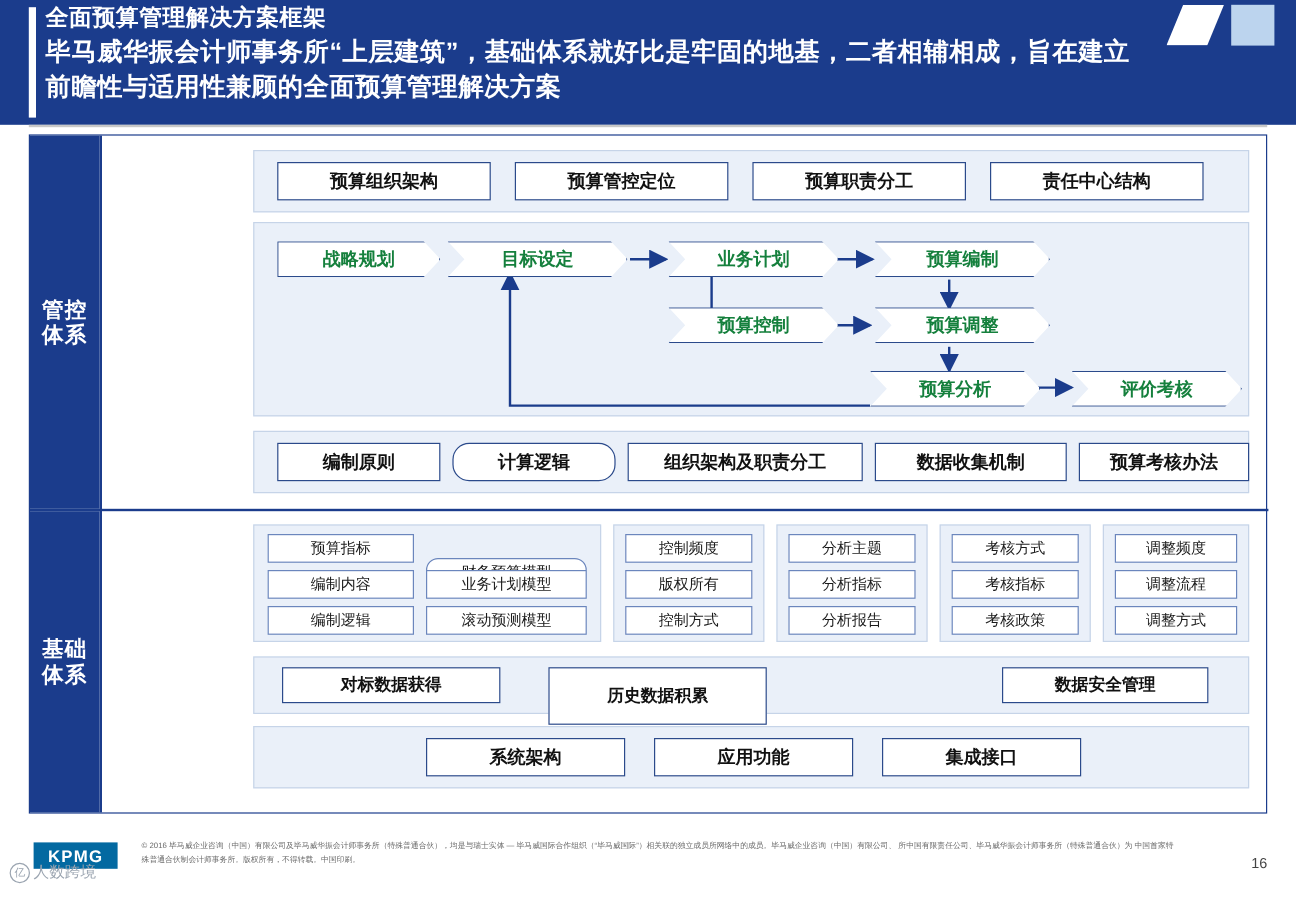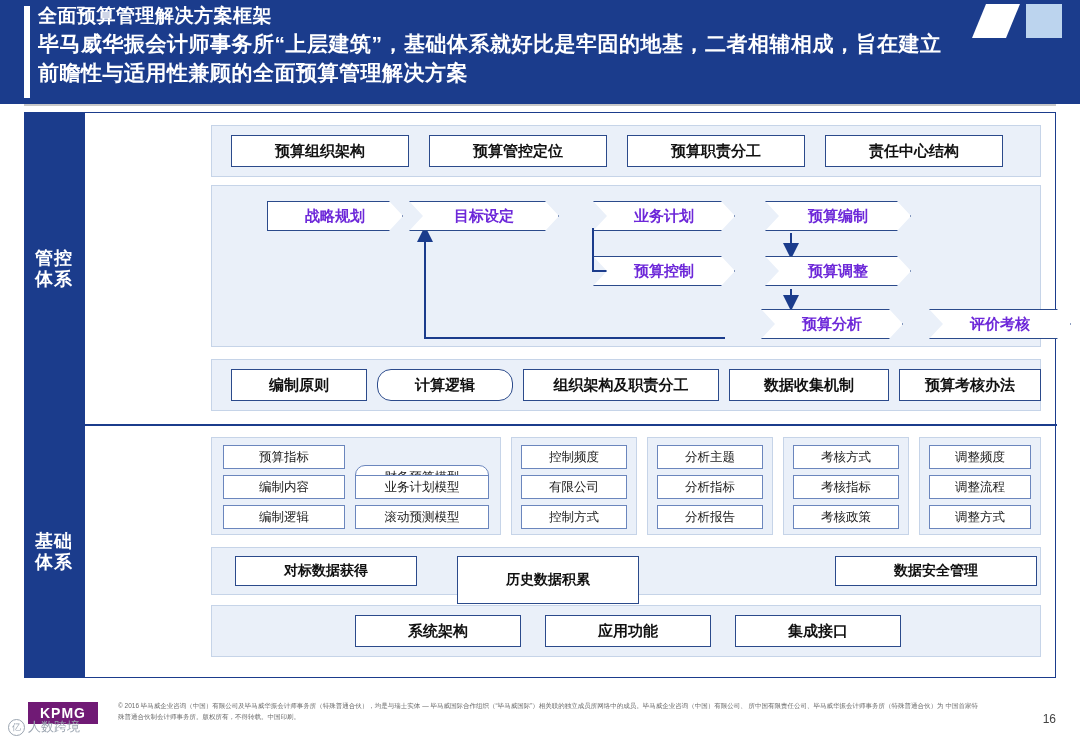--- a/index.html
+++ b/index.html
@@ -73,38 +73,37 @@
     display:flex;align-items:center;justify-content:center;
     color:#111;font-size:15px;font-weight:bold;white-space:nowrap;
   }
   .box.small{font-size:12.5px;font-weight:normal;color:#1a1a1a;border-color:#6b86bd;}
   .box.med{font-size:14px;}
 
   
   .chev{
     position:absolute;background:#ffffff;border:1px solid #2b4a8b;box-sizing:border-box;
     display:flex;align-items:center;justify-content:center;
-    font-size:15px;font-weight:bold;color:#6d28d9;white-space:nowrap;
+    font-size:15px;font-weight:bold;color:#15803d;white-space:nowrap;
     clip-path:polygon(0 0, calc(100% - 14px) 0, 100% 50%, calc(100% - 14px) 100%, 0 100%, 14px 50%);
     background-clip:padding-box;
-    margin-left:36px;
   }
   .chev.start{
     clip-path:polygon(0 0, calc(100% - 14px) 0, 100% 50%, calc(100% - 14px) 100%, 0 100%);
   }
 
   
   .flow-svg{position:absolute;left:0;top:0;width:1032px;height:564px;pointer-events:none;}
 
   
   .footer{
     position:absolute;left:0;top:684px;width:1080px;height:64px;background:#fff;
   }
   .kpmg-logo{
-    position:absolute;left:28px;top:702px;width:70px;height:22px;background:#701a75;
+    position:absolute;left:28px;top:702px;width:70px;height:22px;background:#0369a1;
     color:#fff;font-weight:bold;font-size:14px;letter-spacing:1px;
     display:flex;align-items:center;justify-content:center;
   }
   .footer-text{
     position:absolute;left:118px;top:700px;width:860px;
     font-size:6.5px;line-height:11px;color:#6b6b6b;
   }
   .page-num{
     position:absolute;right:24px;top:712px;font-size:12px;color:#444;
   }
@@ -211,39 +210,39 @@
 
     <div class="box small" style="left:198px;top:332px;width:122px;height:24px;">预算指标</div>
     <div class="box small" style="left:198px;top:362px;width:122px;height:24px;">编制内容</div>
     <div class="box small" style="left:198px;top:392px;width:122px;height:24px;">编制逻辑</div>
 
     <div class="box small" style="left:330px;top:352px;width:134px;height:24px;border-radius:10px;">财务预算模型</div>
     <div class="box small" style="left:330px;top:362px;width:134px;height:24px;">业务计划模型</div>
     <div class="box small" style="left:330px;top:392px;width:134px;height:24px;">滚动预测模型</div>
 
     <div class="box small" style="left:496px;top:332px;width:106px;height:24px;">控制频度</div>
-    <div class="box small" style="left:496px;top:362px;width:106px;height:24px;">有限公司</div>
+    <div class="box small" style="left:496px;top:362px;width:106px;height:24px;">版权所有</div>
     <div class="box small" style="left:496px;top:392px;width:106px;height:24px;">控制方式</div>
 
     <div class="box small" style="left:632px;top:332px;width:106px;height:24px;">分析主题</div>
     <div class="box small" style="left:632px;top:362px;width:106px;height:24px;">分析指标</div>
     <div class="box small" style="left:632px;top:392px;width:106px;height:24px;">分析报告</div>
 
     <div class="box small" style="left:768px;top:332px;width:106px;height:24px;">考核方式</div>
     <div class="box small" style="left:768px;top:362px;width:106px;height:24px;">考核指标</div>
     <div class="box small" style="left:768px;top:392px;width:106px;height:24px;">考核政策</div>
 
     <div class="box small" style="left:904px;top:332px;width:102px;height:24px;">调整频度</div>
     <div class="box small" style="left:904px;top:362px;width:102px;height:24px;">调整流程</div>
     <div class="box small" style="left:904px;top:392px;width:102px;height:24px;">调整方式</div>
 
     <div class="panel" style="left:186px;top:434px;width:830px;height:48px;"></div>
     <div class="box med" style="left:210px;top:443px;width:182px;height:30px;">对标数据获得</div>
     <div class="box med" style="left:410px;top:443px;width:182px;height:48px;margin-left:22px;">历史数据积累</div>
-    <div class="box med" style="left:810px;top:443px;width:202px;height:30px;">数据安全管理</div>
+    <div class="box med" style="left:810px;top:443px;width:172px;height:30px;">数据安全管理</div>
 
     <div class="panel" style="left:186px;top:492px;width:830px;height:52px;"></div>
     <div class="box" style="left:330px;top:502px;width:166px;height:32px;">系统架构</div>
     <div class="box" style="left:520px;top:502px;width:166px;height:32px;">应用功能</div>
     <div class="box" style="left:710px;top:502px;width:166px;height:32px;">集成接口</div>
 
   </div>
 
   <div class="footer"></div>
   <div class="kpmg-logo">KPMG</div>

